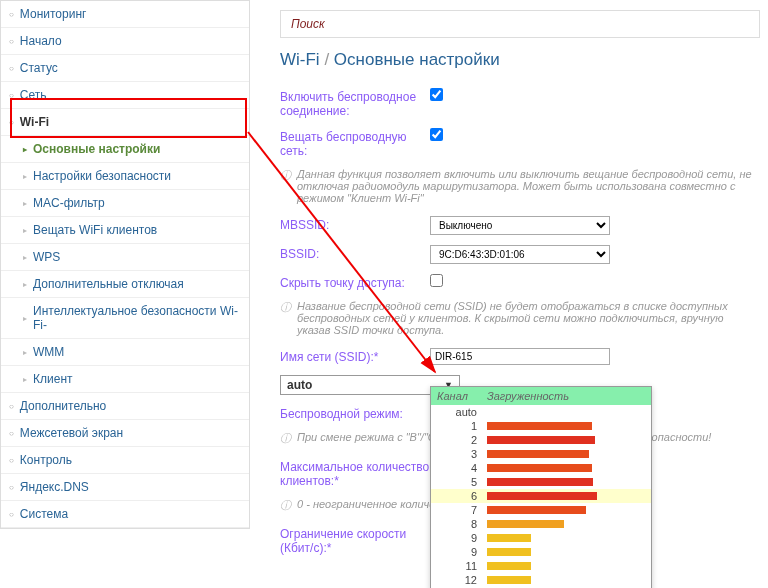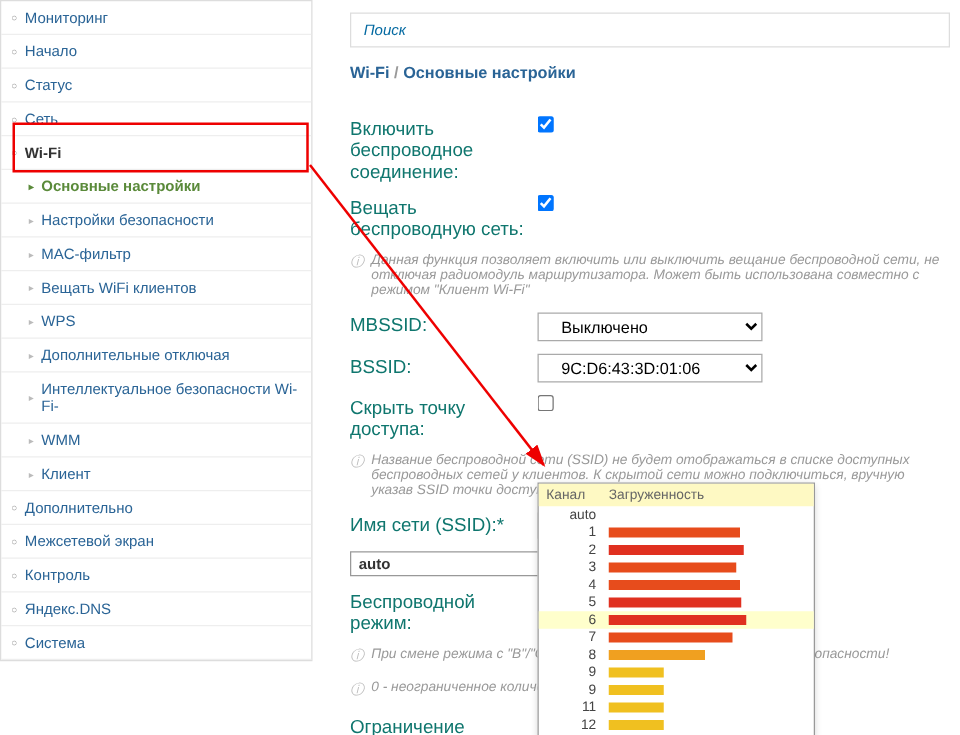--- a/index.html
+++ b/index.html
@@ -7,32 +7,32 @@
   .sidebar { width: 250px; float: left; border: 1px solid #ddd; position: relative; }
   .sidebar-item { padding: 6px 8px; border-bottom: 1px solid #eee; display: flex; align-items: center; cursor: pointer; color: #2a6496; }
   .sidebar-item.sub { padding-left: 22px; }
   .sidebar-item.active { color: #5a8a3a; font-weight: bold; }
   .sidebar-item .bullet { color: #999; margin-right: 6px; font-size: 8px; }
   .sidebar-item.sub .bullet { color: #bbb; }
   .sidebar-item.active .bullet { color: #5a8a3a; }
   .wifi-highlight { position: absolute; top: 98px; left: 10px; width: 237px; height: 40px; border: 2px solid #e00; pointer-events: none; z-index: 5; }
   .arrow-svg { position: absolute; top: 120px; left: 240px; width: 200px; height: 260px; pointer-events: none; z-index: 6; }
   .main { margin-left: 260px; padding: 10px 8px 10px 20px; }
-  .search-box { border: 1px solid #ddd; padding: 6px 10px; color: #0369a1; font-style: italic; margin-bottom: 12px; }
-  .breadcrumb { color: #2a6496; font-size: 13px; font-weight: bold; margin-bottom: 28px; }
+  .search-box { border: 1px solid #ddd; padding: 6px 10px; color: #7f1d1d; font-style: italic; margin-bottom: 12px; }
+  .breadcrumb { color: #2a6496; font-size: 17px; font-weight: normal; margin-bottom: 18px; }
   .breadcrumb .sep { color: #999; }
   .row { display: flex; align-items: flex-start; margin-bottom: 10px; }
-  .label-col { width: 150px; color: #0f766e; font-size: 15px; padding-top: 2px; }
+  .label-col { width: 150px; color: #8b5cf6; font-size: 12px; padding-top: 2px; }
   .field-col { flex: 1; }
   .hint { color: #999; font-style: italic; font-size: 11px; margin: 4px 0 12px 0; display: flex; align-items: flex-start; gap: 6px; }
   .hint-icon { color: #bbb; flex-shrink: 0; }
-  select.ctrl, input.ctrl { width: 180px; padding: 2px 14px; font-size: 13px; border: 1px solid #aaa; background: #fff; }
+  select.ctrl, input.ctrl { width: 180px; padding: 2px 4px; font-size: 10px; border: 1px solid #aaa; background: #fff; }
   input[type=checkbox] { transform: scale(1.0); }
   .dropdown-open { position: absolute; left: 430px; top: 386px; width: 222px; background: #fff; border: 1px solid #999; box-shadow: 0 2px 6px rgba(0,0,0,0.2); z-index: 10; font-size: 11px; }
-  .dropdown-hdr { display: flex; background: #fef9c3; padding: 3px 6px; color: #666; }
+  .dropdown-hdr { display: flex; background: #86efac; padding: 3px 6px; color: #666; font-style: italic; }
   .dropdown-hdr .c1 { width: 50px; }
   .dropdown-row { display: flex; align-items: center; padding: 1px 6px; }
   .dropdown-row.sel { background: #ffffcc; }
   .dropdown-row .c1 { width: 50px; text-align: right; padding-right: 10px; color: #444; }
   .dropdown-row .bar { height: 8px; }
   .channel-trigger { width: 180px; border: 1px solid #999; padding: 2px 6px; background: #fff; display: flex; justify-content: space-between; align-items: center; font-weight: bold; color: #333; }
   .channel-trigger .tri { font-size: 9px; color: #333; }
 </style>
 </head>
 <body>
@@ -179,20 +179,23 @@
   </div>
 
   <div class="row">
     <div class="label-col">Беспроводной режим:</div>
   </div>
   <div class="hint">
       <span class="hint-icon">ⓘ</span>
       <span>При смене режима с "B"/"G"                                             ется заново произвести настройку безопасности!</span>
     </div>
 
+  <div class="row">
+      <div class="label-col">Максимальное количество клиентов:*</div>
+    </div>
   <div class="hint">
       <span class="hint-icon">ⓘ</span>
       <span>0 - неограниченное количест</span>
     </div>
 
   <div class="row">
       <div class="label-col">Ограничение скорости (Кбит/с):*</div>
     </div>
 
 </div>

